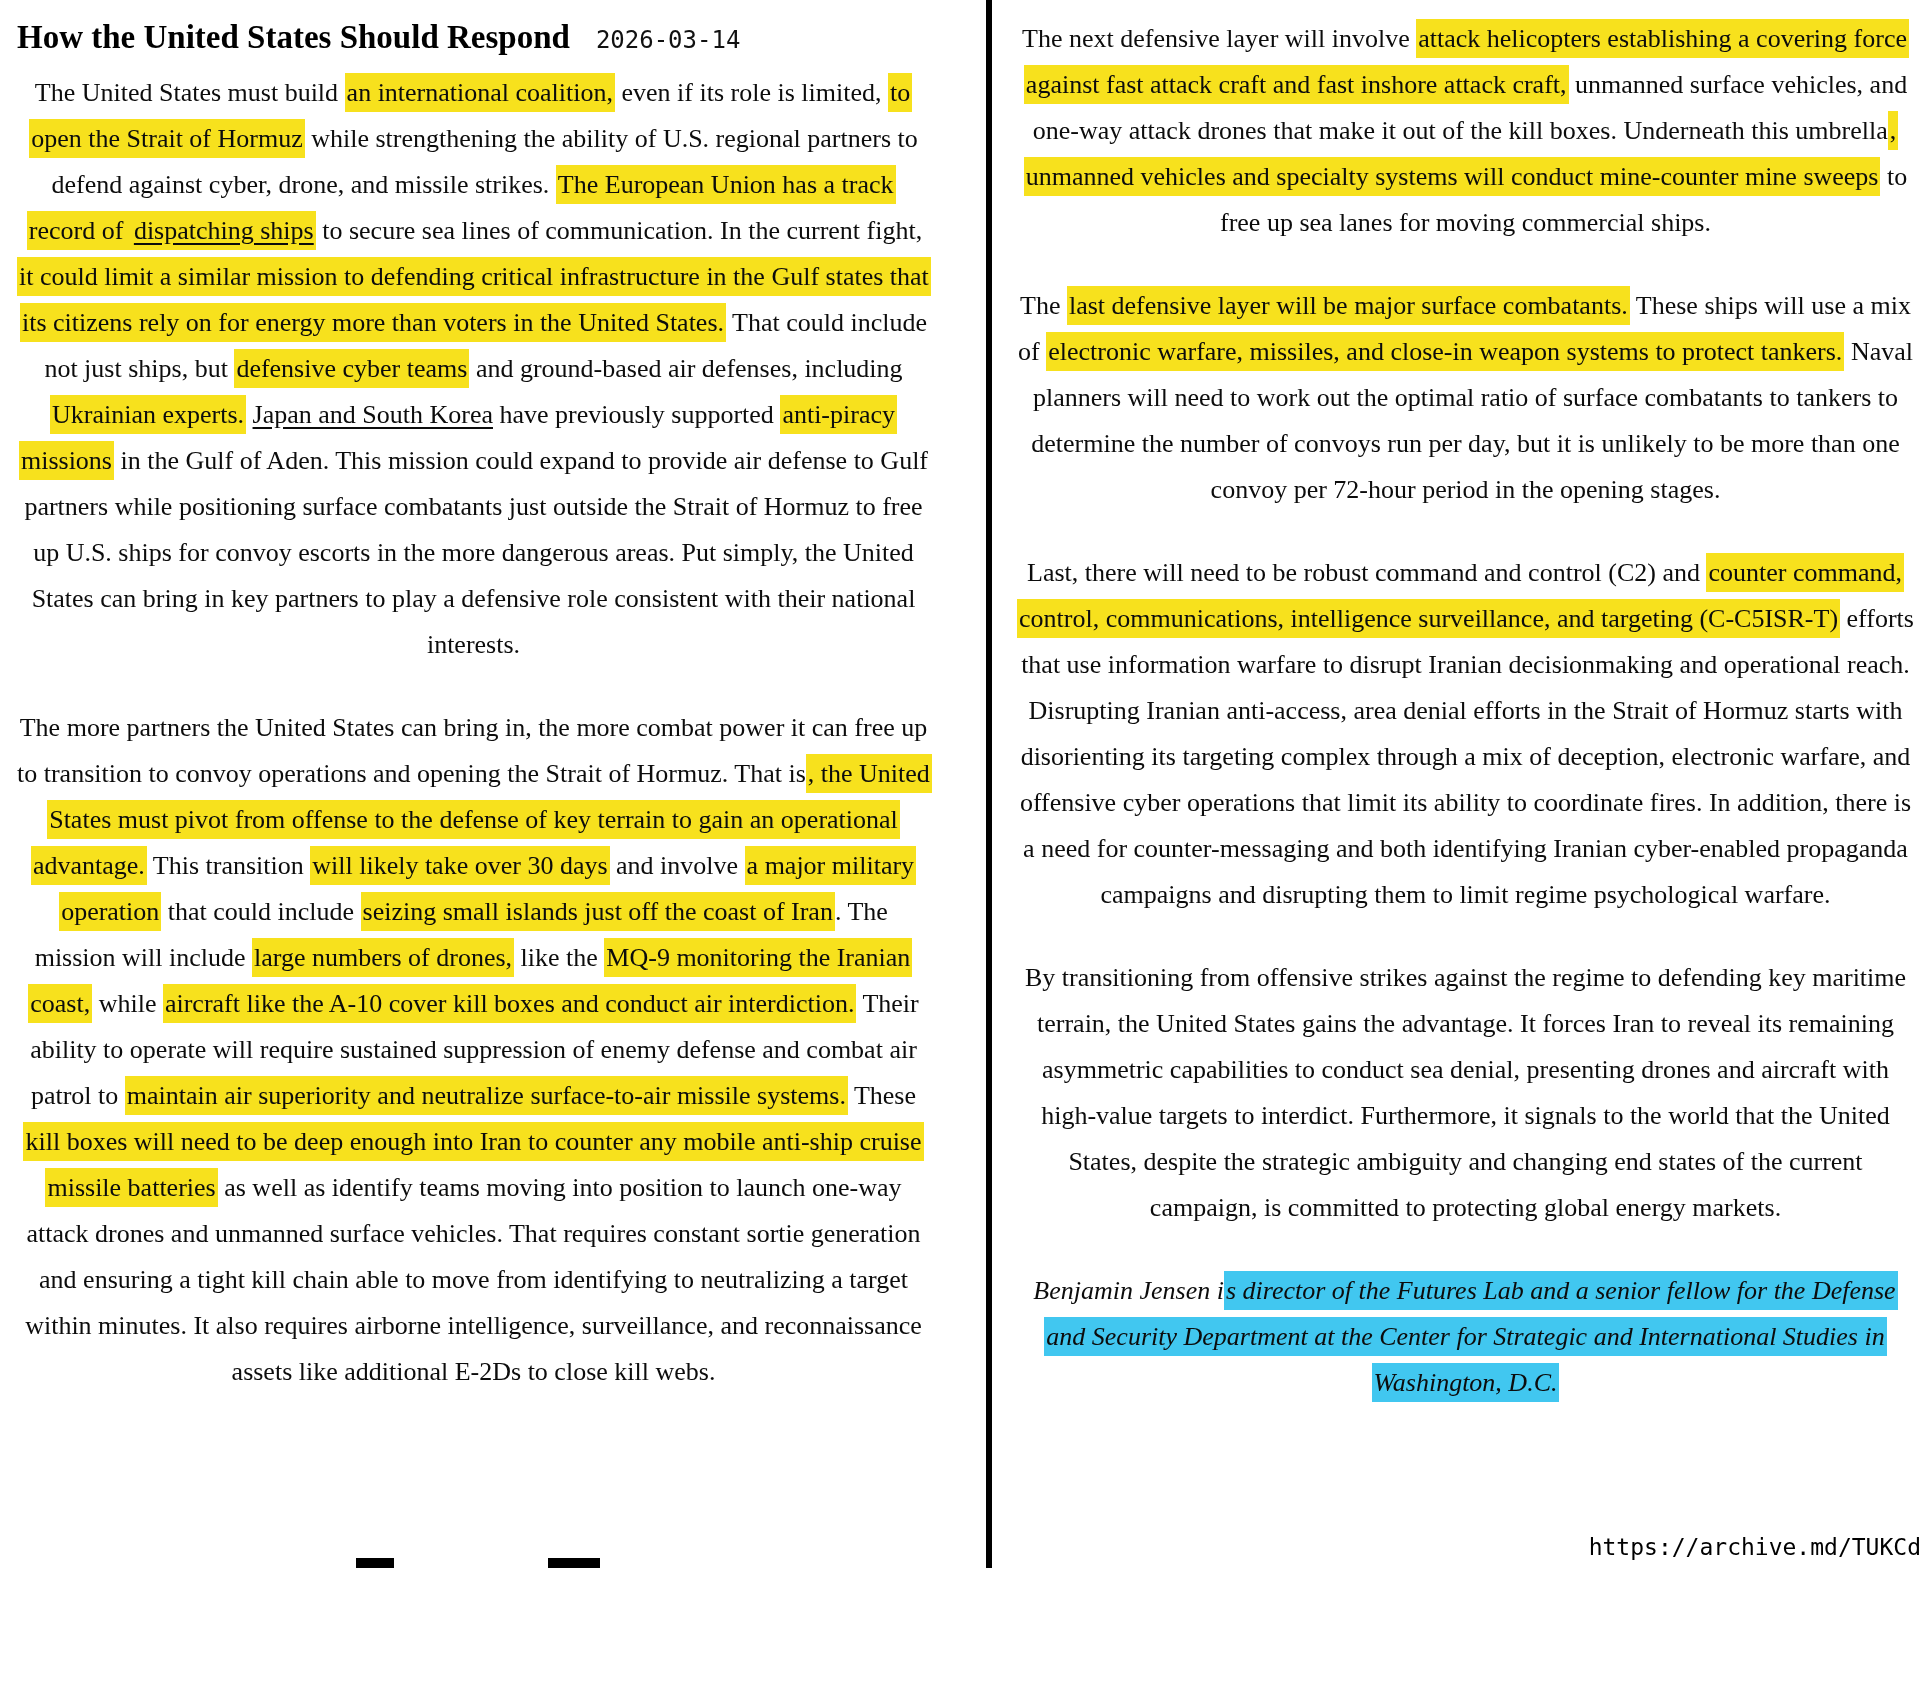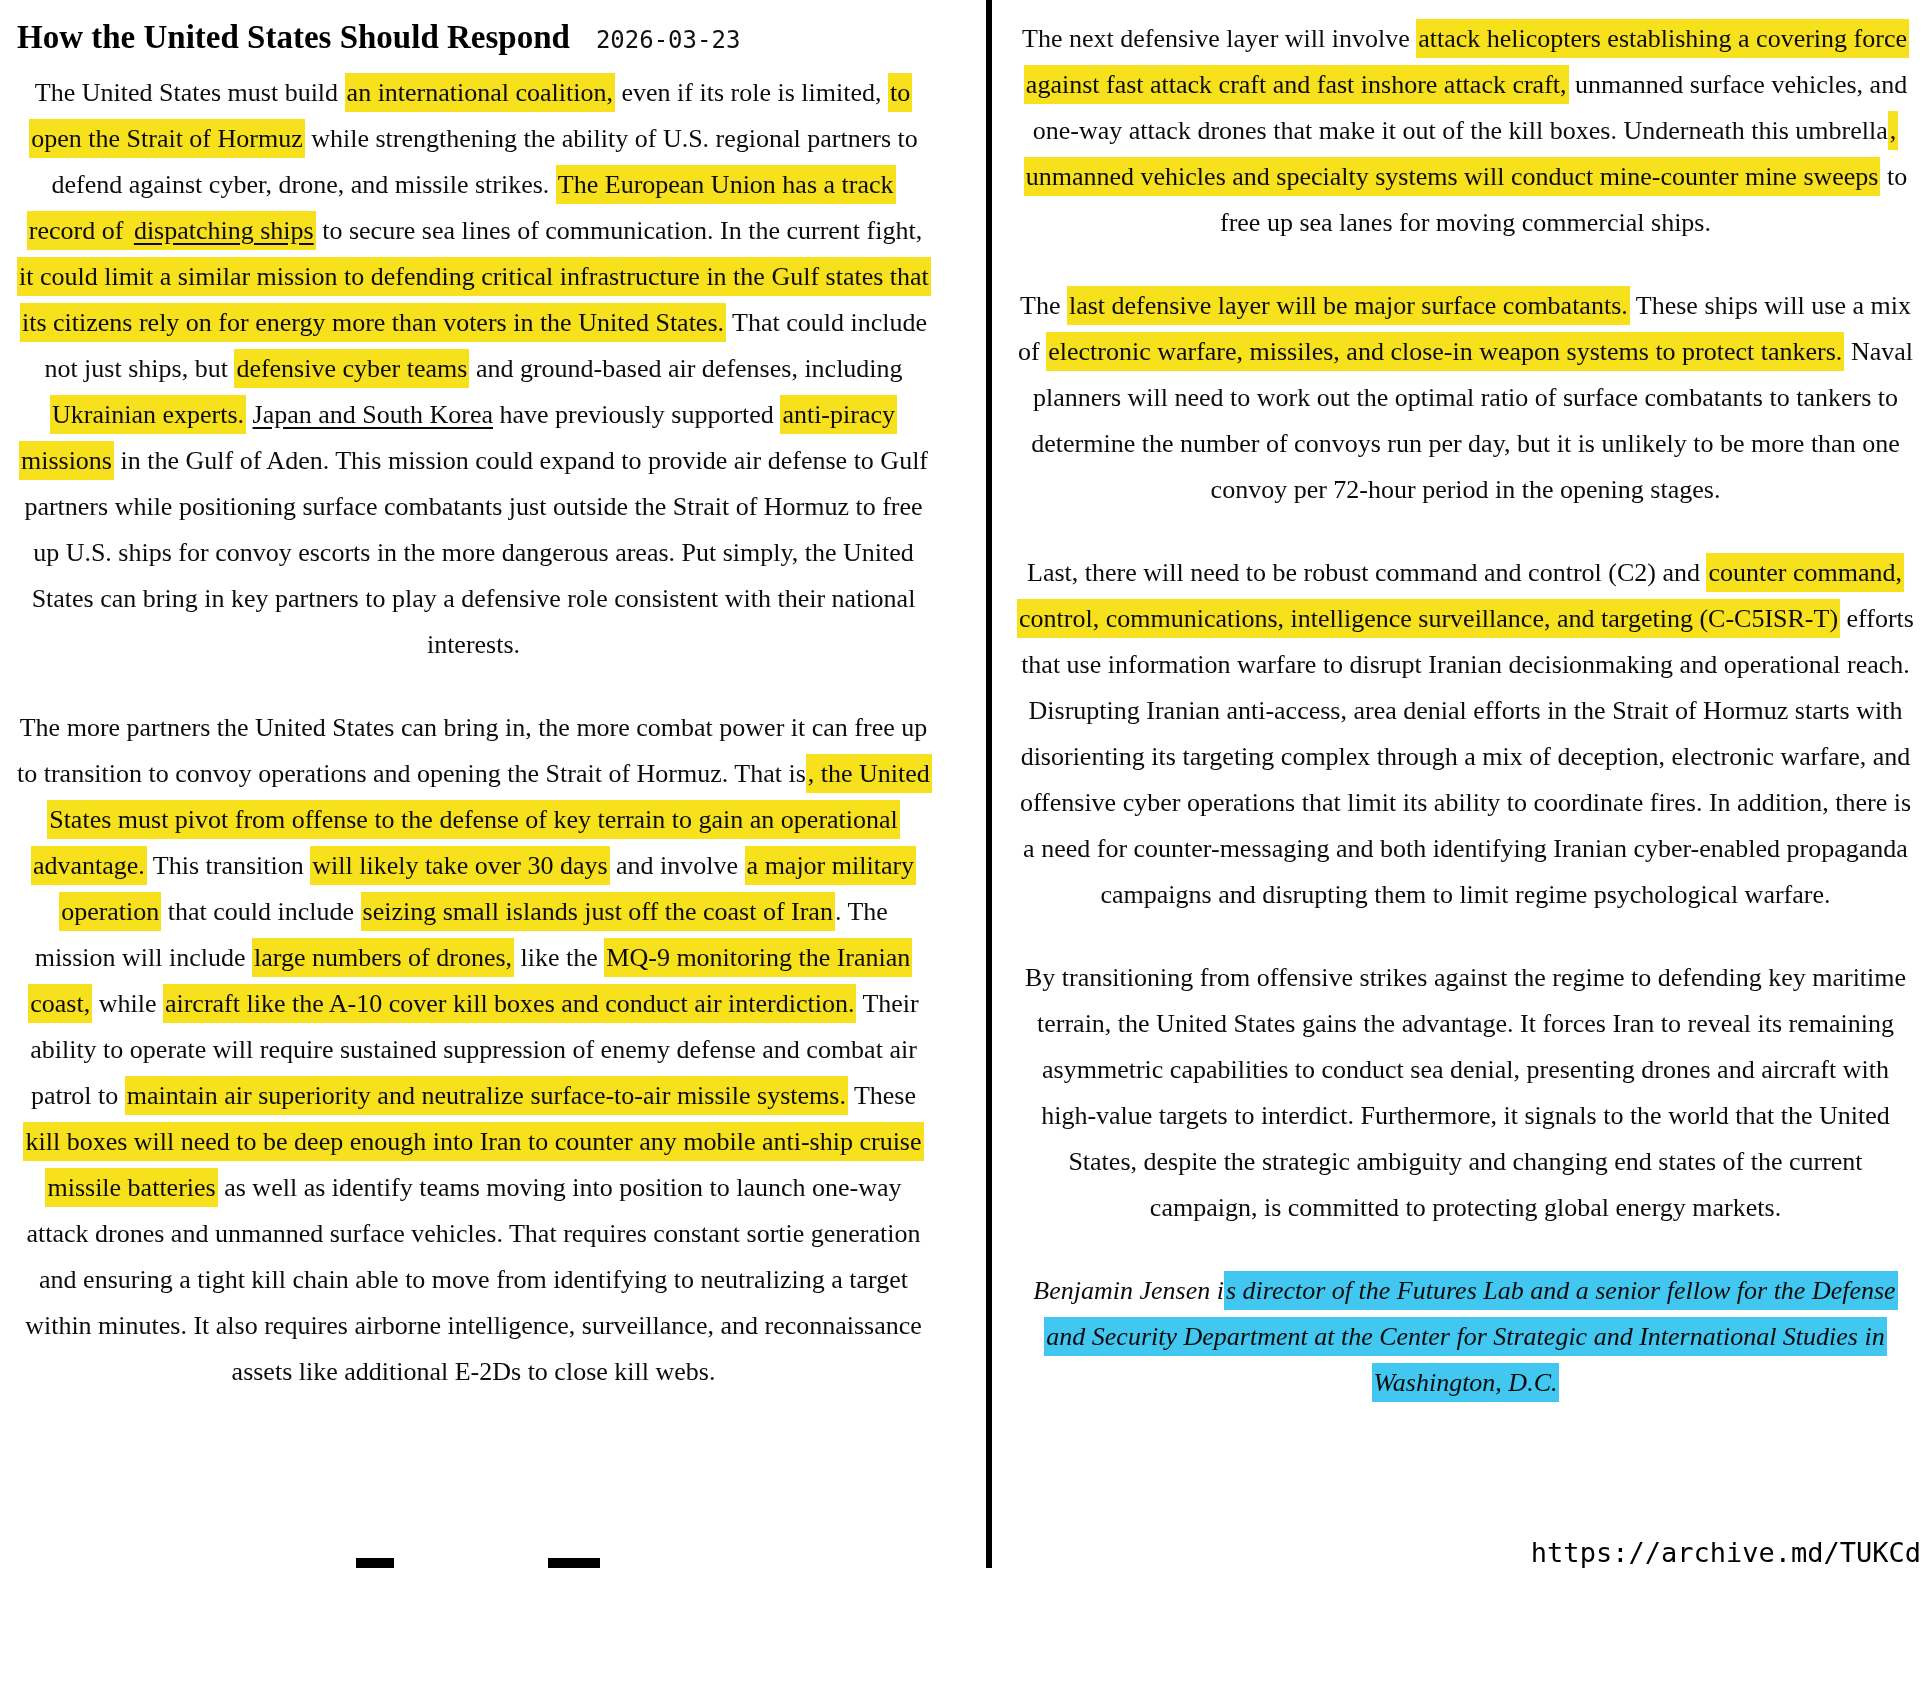--- a/index.html
+++ b/index.html
@@ -75,23 +75,23 @@
   .link-underline {
     text-decoration: underline;
     text-underline-offset: 4px;
     color: inherit;
     cursor: pointer;
     margin-top: 42px;
   }
   .archive-url {
     position: absolute;
     right: 8px;
-    bottom: 0;
+    bottom: 8px;
     font-family: "DejaVu Sans Mono", monospace;
-    font-size: 27px;
+    font-size: 23px;
     color: #000;
     cursor: pointer;
     background: #fff;
     margin-left: 12px;
   }
   .cutoff-mark {
     position: absolute;
     bottom: 0;
     height: 10px;
     background: #000;
@@ -100,21 +100,21 @@
   .cutoff-mark-2 { left: 548px; width: 52px; }
 </style>
 </head>
 <body>
 
 <div class="page">
 
   <div class="col col-left">
     <div class="title-row">
       <h1 class="article-title">How the United States Should Respond</h1>
-      <span class="article-date">2026-03-23</span>
+      <span class="article-date">2026-03-14</span>
     </div>
     <div class="text-flow">
         <p class="para"><span>The United States must build </span><span class="hl-yellow">an international coalition,</span><span> even if its role is limited, </span><span class="hl-yellow">to open the Strait of Hormuz</span><span> while strengthening the ability of U.S. regional partners to defend against cyber, drone, and missile strikes. </span><span class="hl-yellow">The European Union has a track record of </span><span class="hl-yellow link-underline">dispatching ships</span><span> to secure sea lines of communication. In the current fight, </span><span class="hl-yellow">it could limit a similar mission to defending critical infrastructure in the Gulf states that its citizens rely on for energy more than voters in the United States.</span><span> That could include not just ships, but </span><span class="hl-yellow">defensive cyber teams</span><span> and ground-based air defenses, including </span><span class="hl-yellow">Ukrainian experts.</span><span> </span><span class="link-underline">Japan and South Korea</span><span> have previously supported </span><span class="hl-yellow">anti-piracy missions</span><span> in the Gulf of Aden. This mission could expand to provide air defense to Gulf partners while positioning surface combatants just outside the Strait of Hormuz to free up U.S. ships for convoy escorts in the more dangerous areas. Put simply, the United States can bring in key partners to play a defensive role consistent with their national interests.</span></p>
         <p class="para"><span>The more partners the United States can bring in, the more combat power it can free up to transition to convoy operations and opening the Strait of Hormuz. That is</span><span class="hl-yellow">, the United States must pivot from offense to the defense of key terrain to gain an operational advantage.</span><span> This transition </span><span class="hl-yellow">will likely take over 30 days</span><span> and involve </span><span class="hl-yellow">a major military operation</span><span> that could include </span><span class="hl-yellow">seizing small islands just off the coast of Iran</span><span>. The mission will include </span><span class="hl-yellow">large numbers of drones,</span><span> like the </span><span class="hl-yellow">MQ-9 monitoring the Iranian coast,</span><span> while </span><span class="hl-yellow">aircraft like the A-10 cover kill boxes and conduct air interdiction.</span><span> Their ability to operate will require sustained suppression of enemy defense and combat air patrol to </span><span class="hl-yellow">maintain air superiority and neutralize surface-to-air missile systems.</span><span> These </span><span class="hl-yellow">kill boxes will need to be deep enough into Iran to counter any mobile anti-ship cruise missile batteries</span><span> as well as identify teams moving into position to launch one-way attack drones and unmanned surface vehicles. That requires constant sortie generation and ensuring a tight kill chain able to move from identifying to neutralizing a target within minutes. It also requires airborne intelligence, surveillance, and reconnaissance assets like additional E-2Ds to close kill webs.</span></p>
       </div>
     <span class="cutoff-mark cutoff-mark-1"></span>
     <span class="cutoff-mark cutoff-mark-2"></span>
   </div>
 
   <div class="divider"></div>

